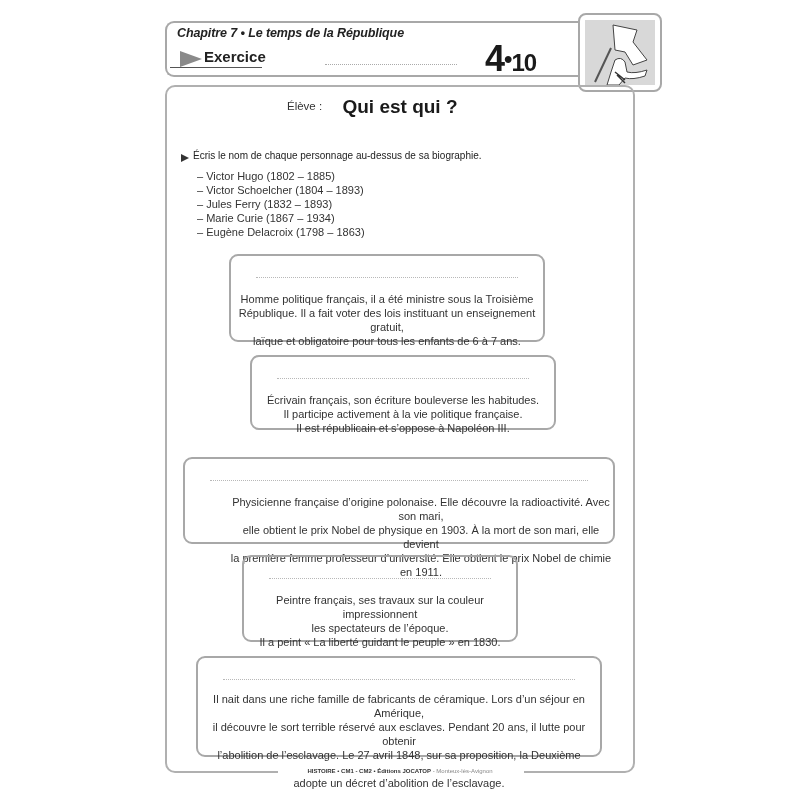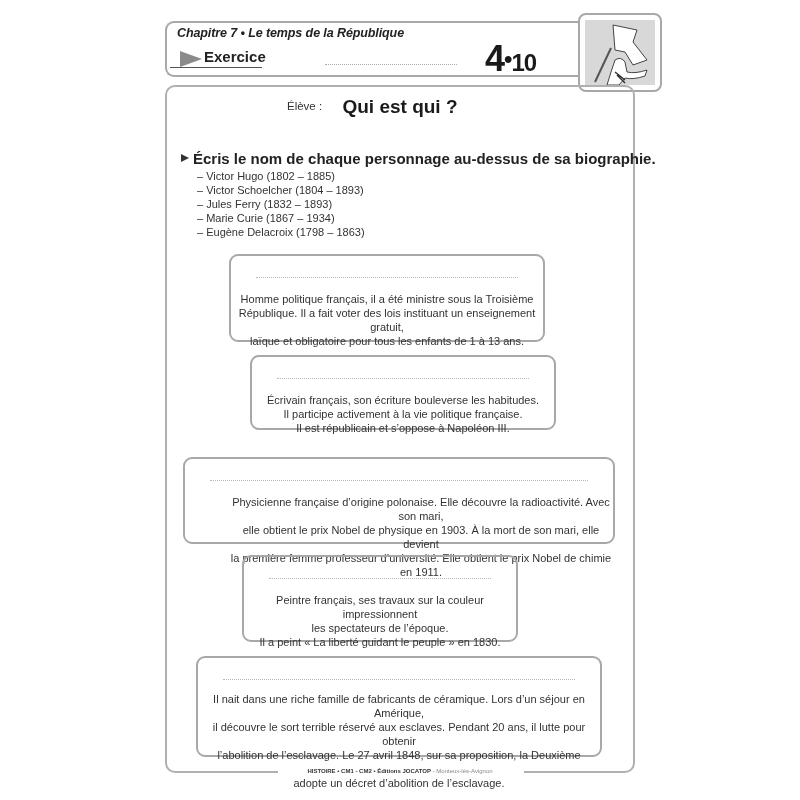--- a/index.html
+++ b/index.html
@@ -28,21 +28,21 @@
 
     .main-frame { position: absolute; left: 165px; top: 85px; width: 470px; height: 688px;
                   border: 2px solid #b0b0b0; border-radius: 10px; box-sizing: border-box; }
 
     .title { position: absolute; left: 0; right: 0; top: 96px; text-align: center;
              font-size: 19px; font-weight: bold; color: #1a1a1a; }
 
     .instr-arrow { position: absolute; left: 181px; top: 154px; width: 0; height: 0;
                    border-top: 4px solid transparent; border-bottom: 4px solid transparent;
                    border-left: 8px solid #333; }
-    .instruction { position: absolute; left: 193px; top: 150px; font-size: 15px; font-weight: bold; color: #222; }
+    .instruction { position: absolute; left: 193px; top: 150px; font-size: 10px; font-weight: normal; color: #222; }
     .names { position: absolute; left: 197px; top: 169px; list-style: none; margin: 0; padding: 0;
              font-size: 11px; color: #333; line-height: 14px; }
 
     .bio-card { position: absolute; border: 2px solid #a8a8a8; border-radius: 9px; box-sizing: border-box;
                 text-align: center; font-size: 11px; line-height: 14px; color: #333; }
     .bio-card .answer-line { position: absolute; left: 25px; right: 25px; border-top: 1px dotted #b8b8b8; }
     .bio-card .bio-text { position: absolute; left: 0; right: 0; }
 
     .footer { position: absolute; left: 0; right: 0; top: 768px; text-align: center; font-size: 6px; color: #333; }
     .footer .bold { font-weight: bold; }
@@ -85,21 +85,21 @@
   <li>– Jules Ferry (1832 – 1893)</li>
   <li>– Marie Curie (1867 – 1934)</li>
   <li>– Eugène Delacroix (1798 – 1863)</li>
 </ul>
 
 <div class="bio-card" style="left:229px; top:254px; width:316px; height:88px;">
   <div class="answer-line" style="top:21px;"></div>
   <div class="bio-text" style="top:36px;">
     <div>Homme politique français, il a été ministre sous la Troisième</div>
     <div>République. Il a fait voter des lois instituant un enseignement gratuit,</div>
-    <div>laïque et obligatoire pour tous les enfants de 1 à 13 ans.</div>
+    <div>laïque et obligatoire pour tous les enfants de 6 à 7 ans.</div>
   </div>
 </div>
 
 <div class="bio-card" style="left:250px; top:355px; width:306px; height:75px;">
   <div class="answer-line" style="top:21px;"></div>
   <div class="bio-text" style="top:36px;">
     <div>Écrivain français, son écriture bouleverse les habitudes.</div>
     <div>Il participe activement à la vie politique française.</div>
     <div>Il est républicain et s’oppose à Napoléon III.</div>
   </div>

